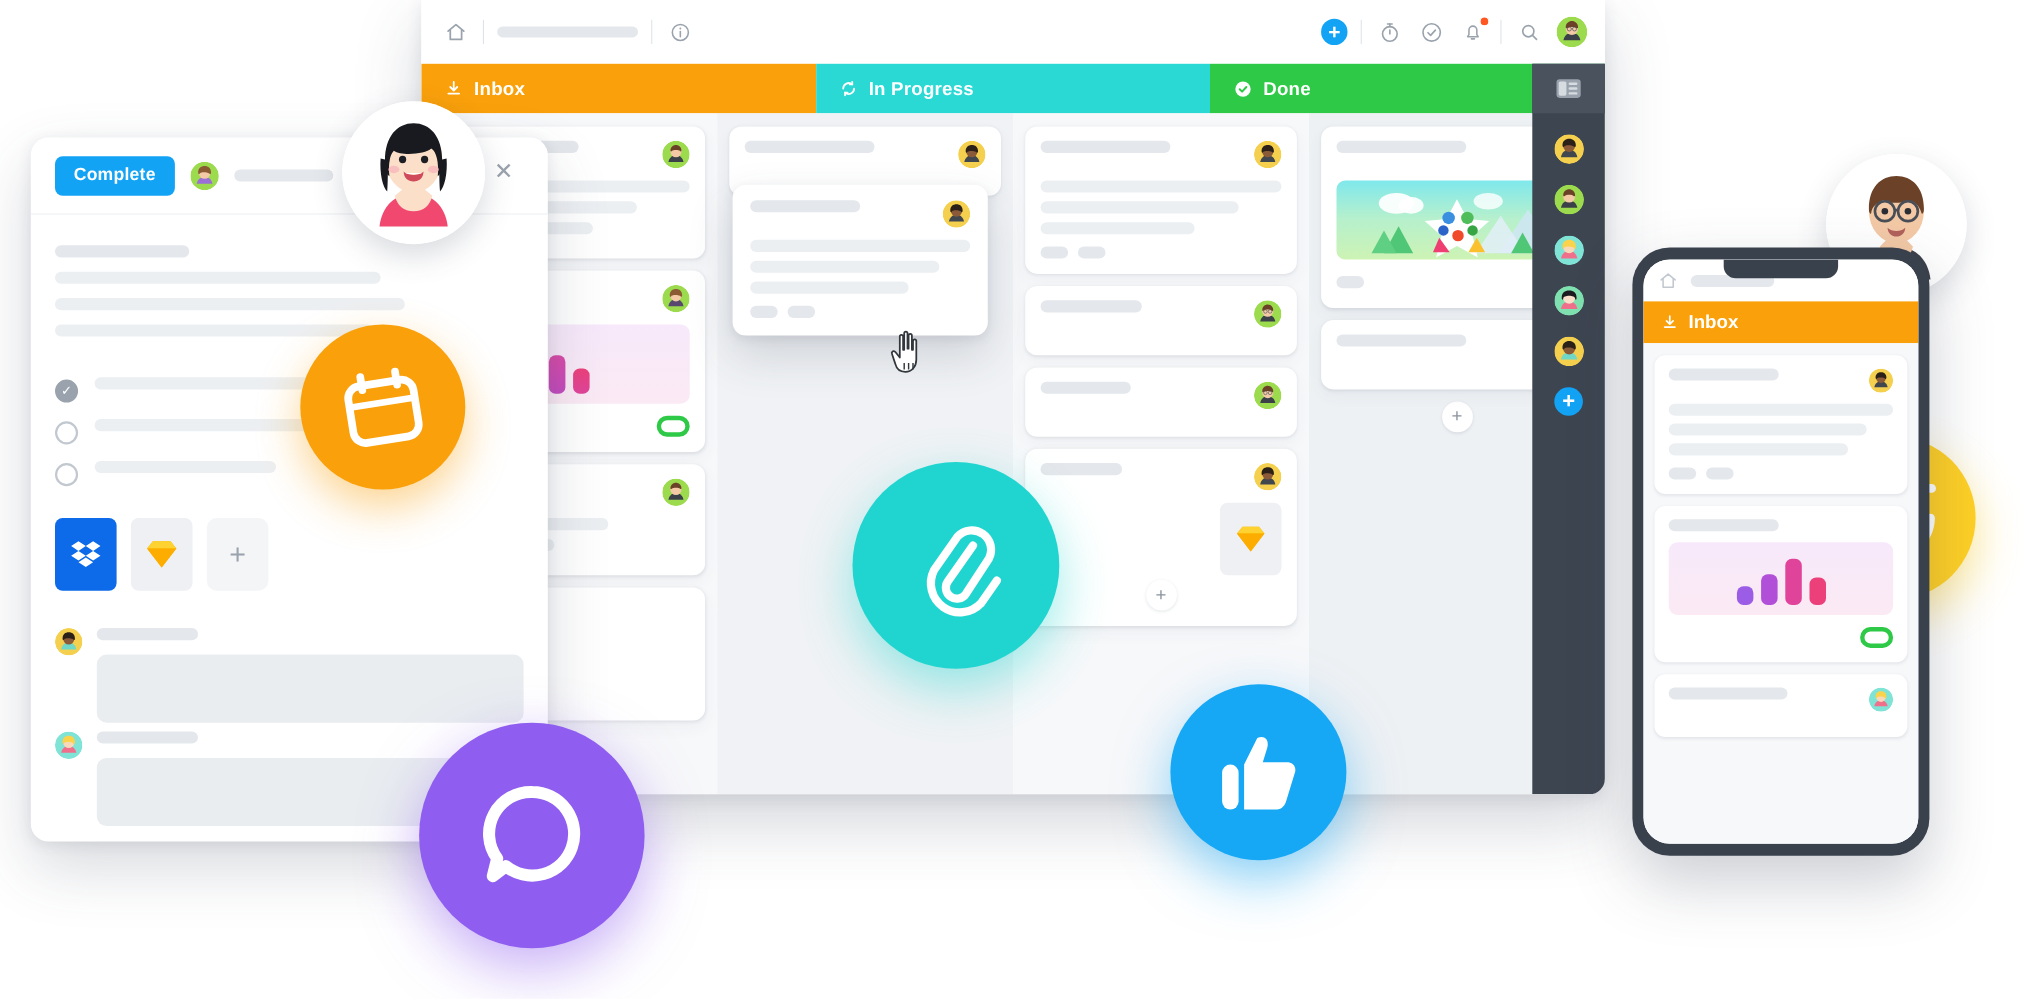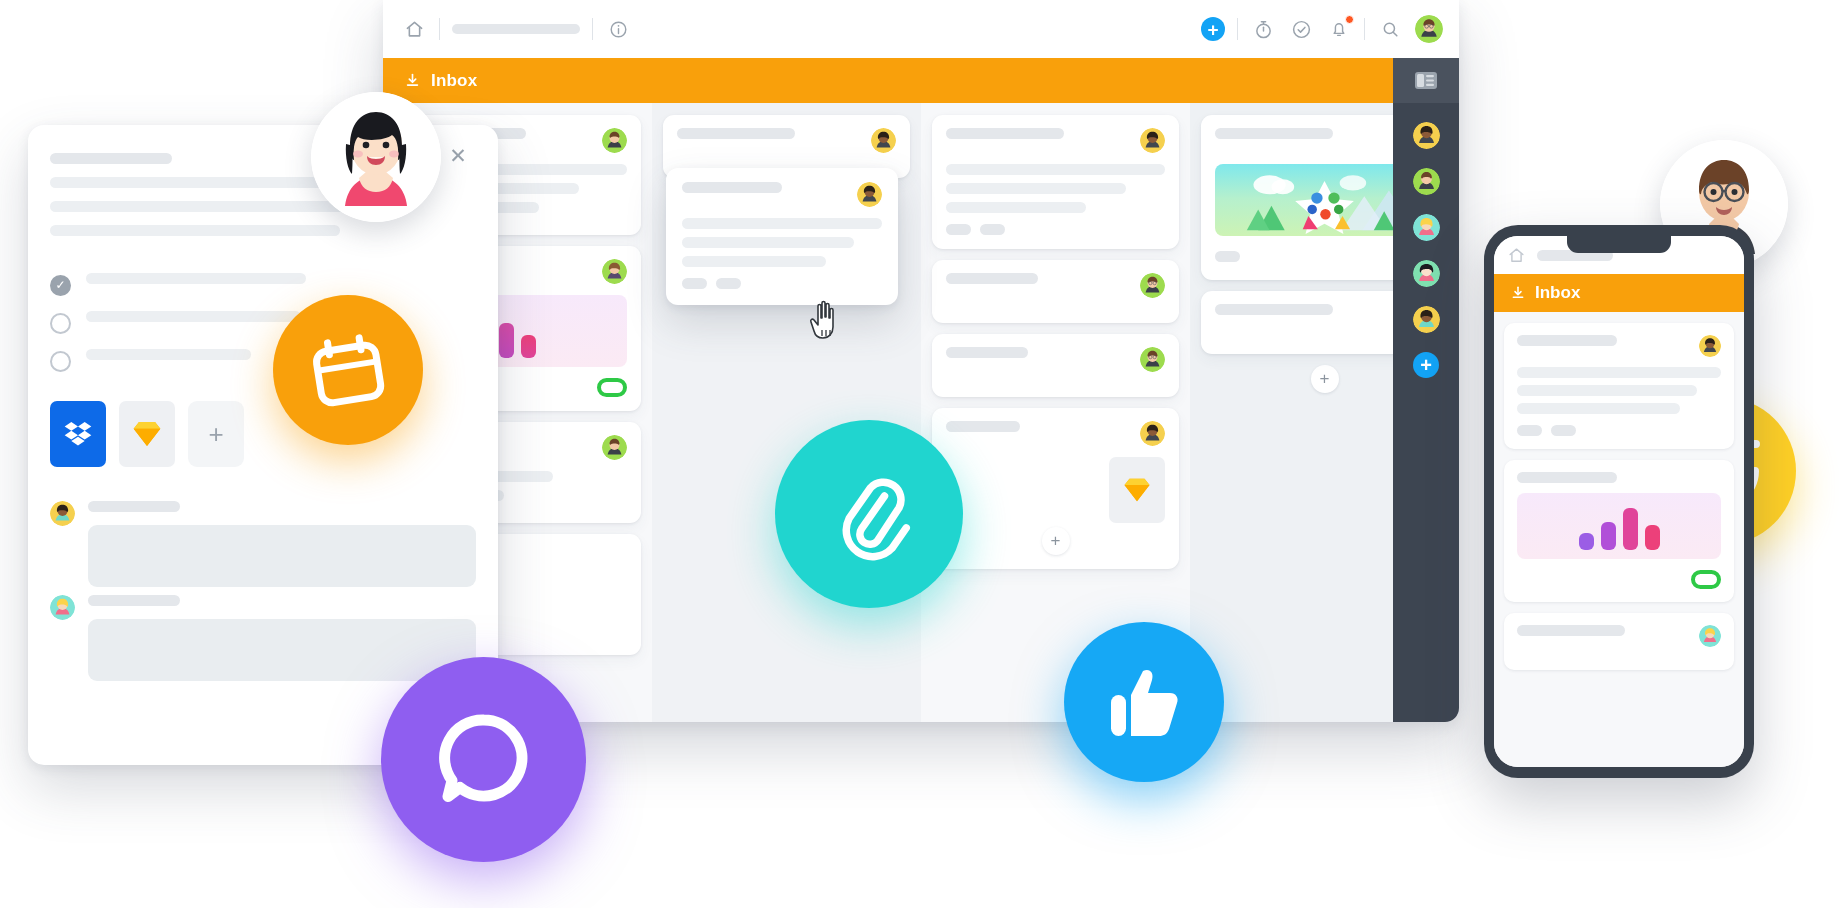--- a/index.html
+++ b/index.html
@@ -278,20 +278,40 @@
     <div id="col-headers">
       <div class="col-head" style="background:#f9a00b">
         <span class="ci">
           <svg width="17" height="17" viewBox="0 0 24 24" fill="none" stroke="#fff" stroke-width="2.3" stroke-linecap="round" stroke-linejoin="round">
               <path d="M12 3.5v10"></path>
               <path d="M7.5 10l4.5 4.5 4.5-4.5"></path>
               <path d="M5 18.5h14"></path>
             </svg>
         </span>
         <span>Inbox</span>
+      </div>
+      <div class="col-head" style="background:#2ad9d4">
+        <span class="ci">
+          <svg width="17" height="17" viewBox="0 0 24 24" fill="none" stroke="#fff" stroke-width="2.3" stroke-linecap="round">
+              <path d="M19 12a7 7 0 0 1-11.6 5.3"></path>
+              <path d="M5 12a7 7 0 0 1 11.6-5.3"></path>
+              <path d="M16.6 3.4v3.3h-3.3"></path>
+              <path d="M7.4 20.6v-3.3h3.3"></path>
+            </svg>
+        </span>
+        <span>In Progress</span>
+      </div>
+      <div class="col-head" style="background:#2ec946">
+        <span class="ci">
+          <svg width="18" height="18" viewBox="0 0 24 24">
+              <circle cx="12" cy="12" r="9.3" fill="#fff"></circle>
+              <path d="M8 12.2l2.9 2.9 5.2-5.6" fill="none" stroke="#2ec946" stroke-width="2.4" stroke-linecap="round" stroke-linejoin="round"></path>
+            </svg>
+        </span>
+        <span>Done</span>
       </div>
     </div>
 
     <div id="board-body">
 
       <div class="column col-inbox">
         <div class="card">
           <div class="card-top">
               <div class="bar"></div>
             <div class="card-av">
@@ -559,20 +579,32 @@
             <path d="M20 21c6 0 10 4 11 10H9c1-6 5-10 11-10z" fill="#6fd8c8"></path>
             <circle cx="20" cy="16" r="8" fill="#8b5a38"></circle>
             <path d="M11 15c0-6 4-9 9-9s9 3 9 9c0 2-1 3-2 2-2-3-14-3-14 0-1 1-2 0-2-2z" fill="#2b2118"></path>
           </svg>
       </div>
       <div class="rail-plus">+</div>
     </div>
   </div>
 
   <div id="detail-panel">
+    <div id="detail-head">
+      <div class="complete-btn">Complete</div>
+      <div class="det-av">
+        <svg class="face" viewBox="0 0 40 40">
+            <circle cx="20" cy="20" r="20" fill="#9ddb4e"></circle>
+            <path d="M20 21c6 0 10 4 11 10H9c1-6 5-10 11-10z" fill="#9a6fd6"></path>
+            <circle cx="20" cy="16" r="8" fill="#f3c9a6"></circle>
+            <path d="M11 15c0-6 4-9 9-9s9 3 9 9c0 2-1 3-2 2-2-3-14-3-14 0-1 1-2 0-2-2z" fill="#8a5a33"></path>
+          </svg>
+      </div>
+      <div class="bar" style="width:90px"></div>
+    </div>
 
     <div id="detail-body">
       <div class="bar" style="width:122px"></div>
       <div class="bar lt" style="width:296px"></div>
       <div class="bar lt" style="width:318px"></div>
       <div class="bar lt" style="width:290px"></div>
 
       <div style="height:24px"></div>
 
       <div class="chk-row">

